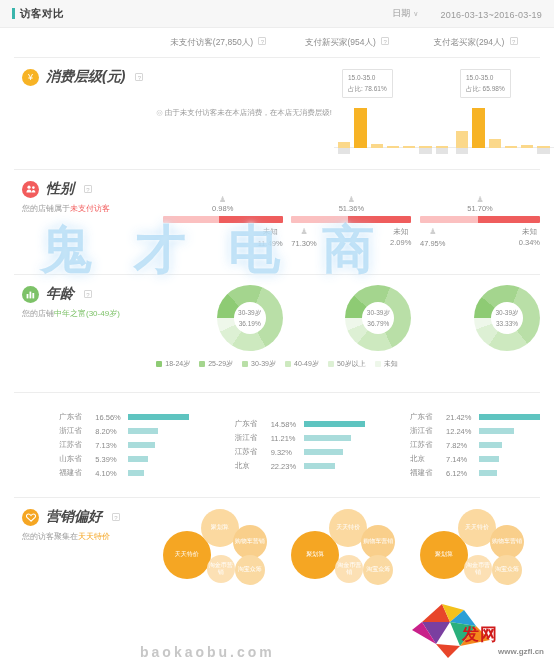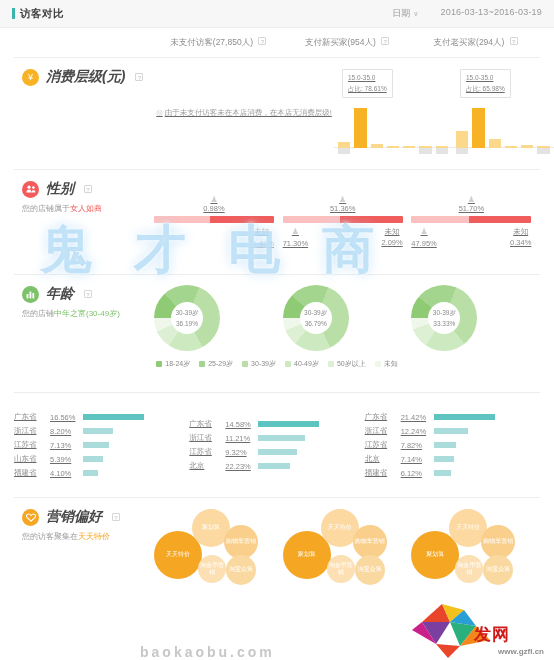--- a/index.html
+++ b/index.html
@@ -14,21 +14,21 @@
   }
   .page { width:554px; height:660px; position:relative; background:#fff; }
 
   
   .header {
     height:28px; background:#f7f7f7; border-bottom:1px solid #ededed;
     display:flex; align-items:center; padding:0 12px; position:relative;
   }
   .title-bar { width:3px; height:11px; background:#3ab5ac; margin-right:5px; }
   .page-title { font-size:10.5px; color:#3d3d3d; font-weight:bold; letter-spacing:.5px; }
-  .header-right { margin-left:auto; display:flex; align-items:flex-start; gap:22px; }
+  .header-right { margin-left:auto; display:flex; align-items:flex-end; gap:22px; }
   .date-select { font-size:9px; color:#9a9a9a; display:flex; align-items:center; gap:3px; }
   .caret { font-size:7px; color:#b5b5b5; }
   .date-range { font-size:9px; color:#9a9a9a; letter-spacing:.2px; }
 
   
   .colhead {
     height:30px; display:flex; align-items:center;
     border-bottom:1px solid #ededed; margin:0 14px;
   }
   .labelcol { width:140px; flex:none; }
@@ -53,21 +53,21 @@
   .ico.gender { background:#f25c5c; }
   .ico.age { background:#7dc268; }
   .ico.region { background:#3ec2bd; }
   .ico.mkt { background:#f5a623; }
   .rowtitle { font-size:14px; color:#4a4a4a; font-weight:bold;font-style:italic; }
   .rowdesc { font-size:8px; color:#9b9b9b; margin-top:5px; line-height:1.5; }
   .rowdesc .hl-red { color:#f25c5c; }
   .rowdesc .hl-green { color:#7dc268; }
   .rowdesc .hl-teal { color:#3ec2bd; }
   .rowdesc .hl-orange { color:#f5a623; }
-  .cell { flex:1; display:flex; flex-direction:column; align-items:flex-start; justify-content:center;text-decoration:underline; }
+  .cell { flex:1; display:flex; flex-direction:column; align-items:flex-end; justify-content:center; }
 
   
   .note { font-size:7.5px; color:#9b9b9b; text-align:center; line-height:1.9; width:180px; }
   .note .dot { color:#c9c9c9; margin-right:2px; }
   .tip {
     border:1px solid #e2e2e2; background:#fff; padding:3px 5px;
     font-size:6.5px; color:#8a8a8a; line-height:1.55; align-self:flex-start;
     margin-left:8px; border-radius:1px;
   }
   .barchart { width:118px; height:52px; position:relative; margin-top:8px; }
@@ -121,21 +121,21 @@
   
   .wm-text {
     position:absolute; left:40px; top:215px; width:430px;
     font-family:"DejaVu Serif", serif; font-size:52px; font-weight:bold;
     color:rgba(150,205,240,.55); letter-spacing:12px;
     text-shadow:0 0 5px rgba(255,255,255,.95), 0 0 12px rgba(180,220,250,.9);
     pointer-events:none; white-space:nowrap;
   }
   .wm-logo { position:absolute; right:4px; bottom:2px; width:160px; height:62px; pointer-events:none; }
   .wm-url { position:absolute; right:10px; bottom:4px; font-size:8px; color:#8e8e8e; font-weight:bold; }
-  .wm-big { position:absolute; right:44px; bottom:14px; font-size:17px; color:#d01a1a; font-weight:bold; letter-spacing:1px; }
+  .wm-big { position:absolute; right:56px; bottom:14px; font-size:17px; color:#d01a1a; font-weight:bold; letter-spacing:1px; }
   .wm-bot { position:absolute; left:140px; bottom:0px; font-size:14px; color:#c7c7c7; font-weight:bold; letter-spacing:3px; }
 </style>
 </head>
 <body>
 
 <div class="page">
 
   <div class="header">
     <div class="title-bar"></div>
     <div class="page-title">访客对比</div>
@@ -241,21 +241,21 @@
               <circle cx="3" cy="2.2" r="1.6" fill="#fff"></circle>
               <circle cx="7.4" cy="2.6" r="1.3" fill="#fff"></circle>
               <path d="M0.4 7.6c0-1.7 1.2-3 2.6-3s2.6 1.3 2.6 3z" fill="#fff"></path>
               <path d="M5.6 7.6c0-1.4 0.9-2.5 1.9-2.5s1.9 1.1 1.9 2.5z" fill="#fff"></path>
             </svg>
         </div>
         <div class="rowtitle">性别</div>
         <span class="qmark">?</span>
       </div>
       <div class="rowdesc">
-        <span>您的店铺属于</span><span class="hl-red">女人如商</span>
+        <span>您的店铺属于</span><span class="hl-red">未支付访客</span>
       </div>
     </div>
     <div class="cell">
       <div class="gender-wrap">
         <div class="gwoman">
           <span class="person">♟</span>
           <span>0.98%</span>
         </div>
         <div class="gbar" id="gb0">
             <div class="left" style="flex:41.65"></div>

